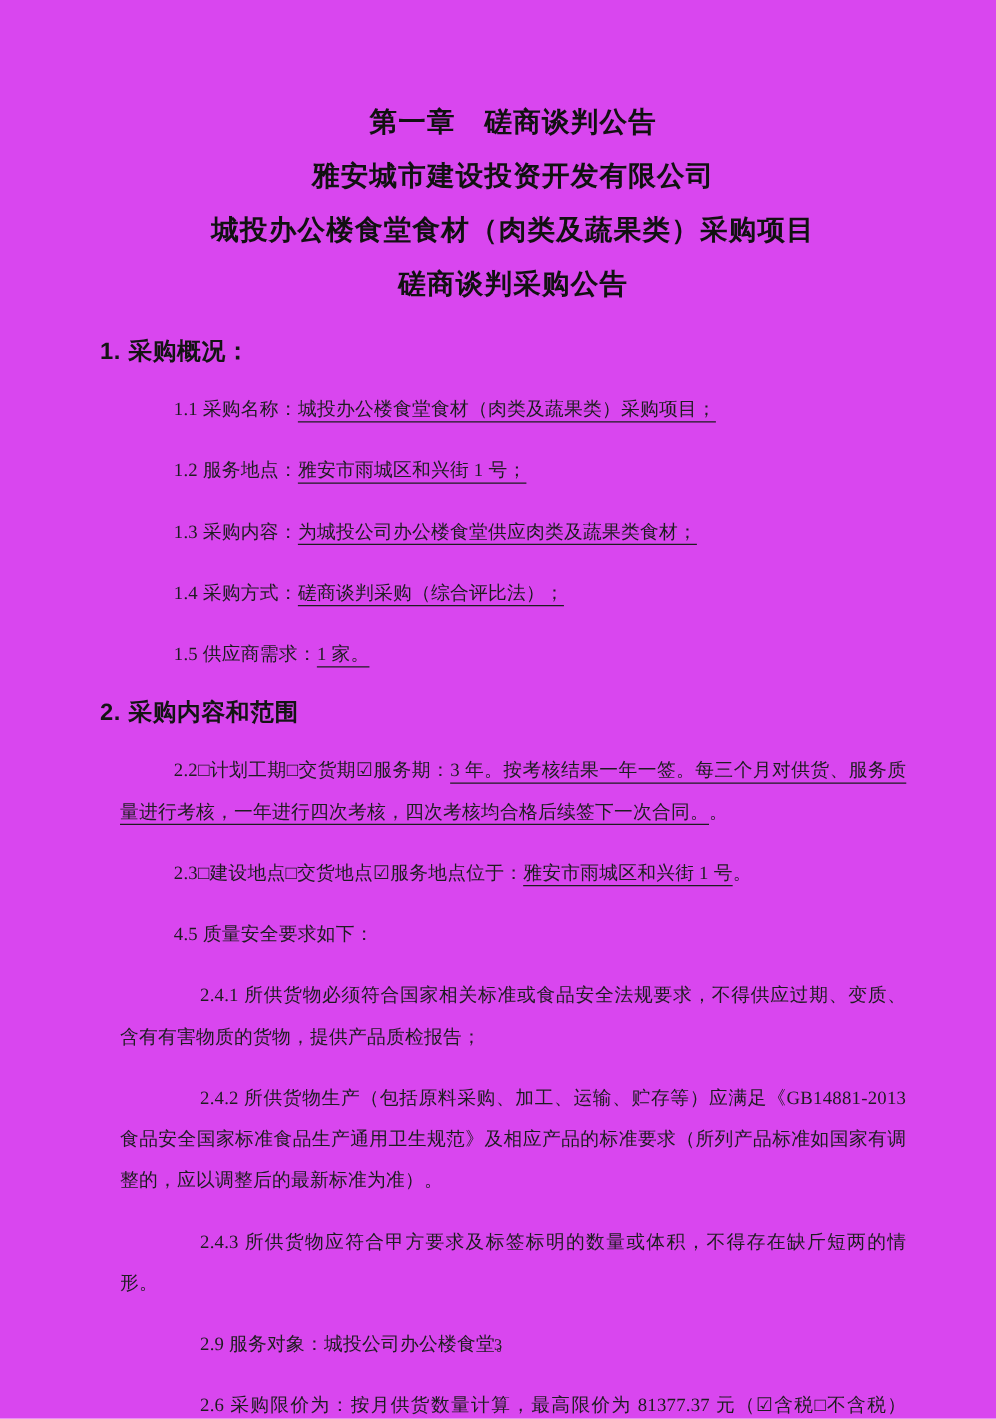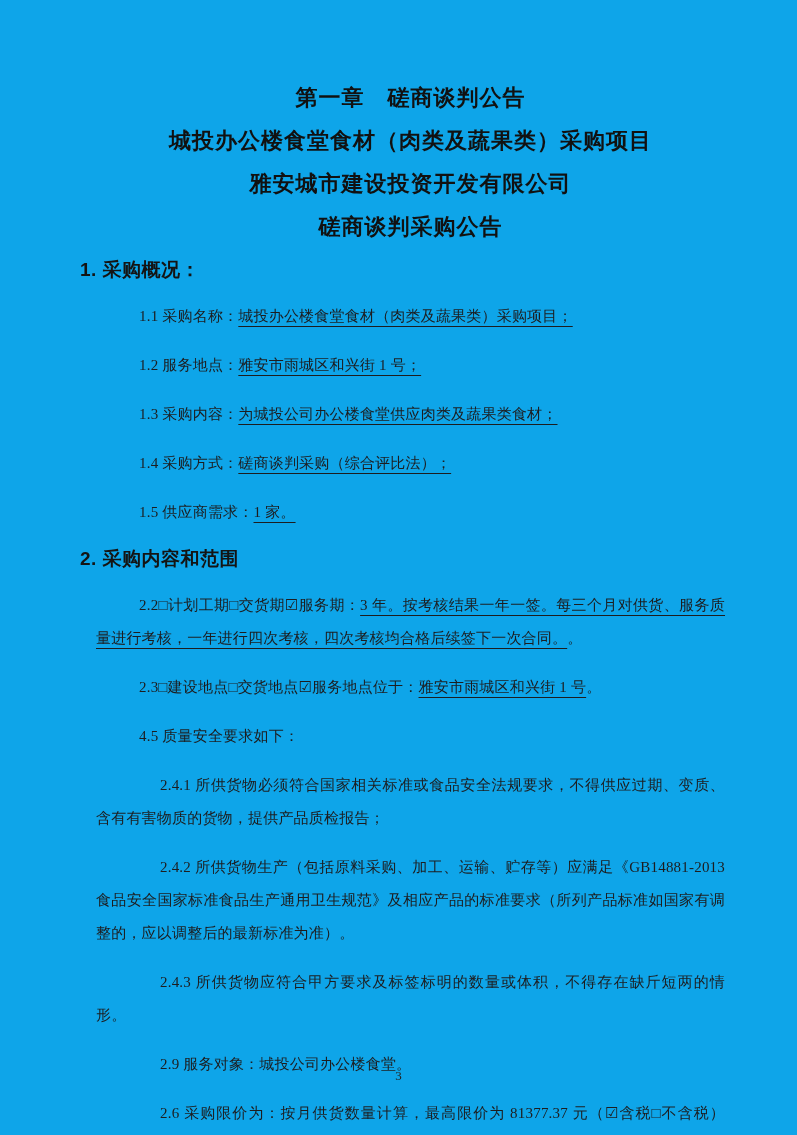--- a/index.html
+++ b/index.html
@@ -15,41 +15,41 @@
     font-family: "Liberation Serif", "DejaVu Serif", serif;
     color: #1d1d1f;
   }
   .page {
     position: absolute;
     top: 0; left: 0;
     width: 797px;
     height: 1135px;
     padding: 76px 56px 0 80px;
     box-sizing: border-box;
-    background: #0ea5e9;
+    background: #d946ef;
   }
   .title {
     margin: 0;
     text-align: center;
     font-size: 22px;
     font-weight: bold;
     line-height: 43px;
     letter-spacing: 1px;
     color: #111;
   }
   .sec-heading {
     font-family: "Liberation Sans", "DejaVu Sans", sans-serif;
     font-weight: bold;
     font-size: 19px;
     line-height: 28px;
     color: #141414;
     margin: 0;
     letter-spacing: 0.5px;
   }
-  .h1-top { margin-top: 8px; }
+  .h1-top { margin-top: 20px; }
   .h2-top { margin-top: 4px; }
   p.clause {
     margin: 16px;
     font-size: 15px;
     line-height: 33px;
     text-align: justify;
     text-justify: inter-character;
     word-break: break-all;
     letter-spacing: 0.2px;
   }
@@ -78,22 +78,22 @@
     font-size: 13px;
     color: #222;
   }
 </style>
 </head>
 <body>
 
 <div class="page">
 
   <h1 class="title">第一章　磋商谈判公告</h1>
+  <h1 class="title">雅安城市建设投资开发有限公司</h1>
   <h1 class="title">城投办公楼食堂食材（肉类及蔬果类）采购项目</h1>
-  <h1 class="title">雅安城市建设投资开发有限公司</h1>
   <h1 class="title">磋商谈判采购公告</h1>
 
   <h2 class="sec-heading h1-top">1. 采购概况：</h2>
 
   <div class="s1-wrap">
     <p class="clause s1-item"><span>1.1 采购名称：</span><span class="u">城投办公楼食堂食材（肉类及蔬果类）采购项目；</span></p>
     <p class="clause s1-item"><span>1.2 服务地点：</span><span class="u">雅安市雨城区和兴街 1 号；</span></p>
     <p class="clause s1-item"><span>1.3 采购内容：</span><span class="u">为城投公司办公楼食堂供应肉类及蔬果类食材；</span></p>
     <p class="clause s1-item"><span>1.4 采购方式：</span><span class="u">磋商谈判采购（综合评比法）；</span></p>
     <p class="clause s1-item"><span>1.5 供应商需求：</span><span class="u">1 家。</span></p>

